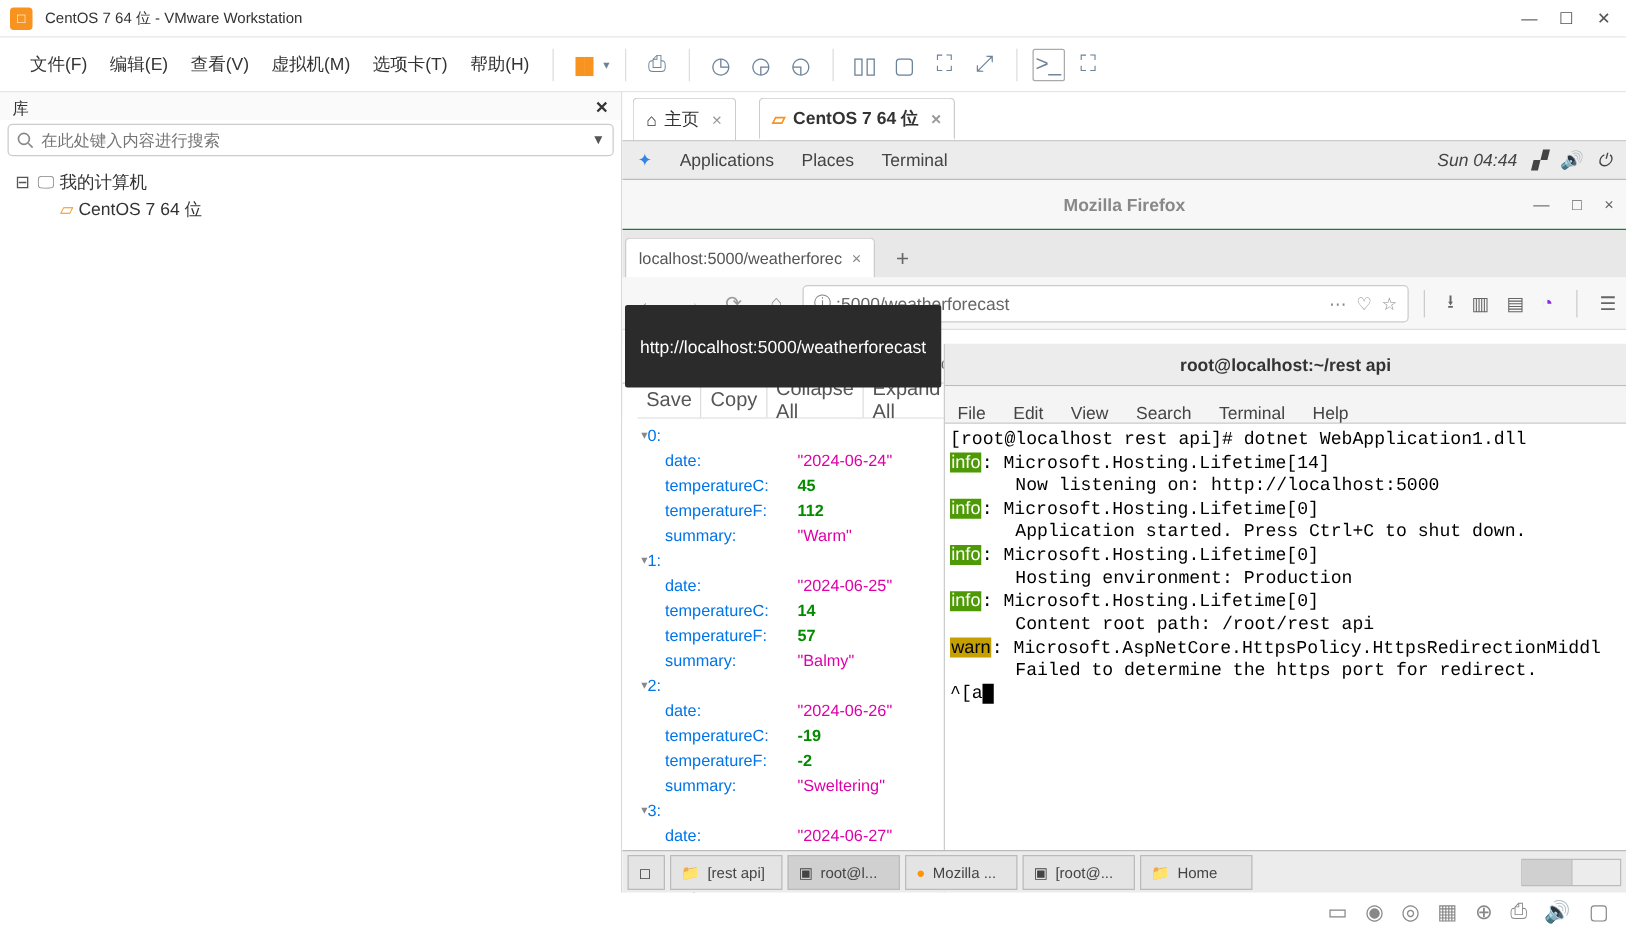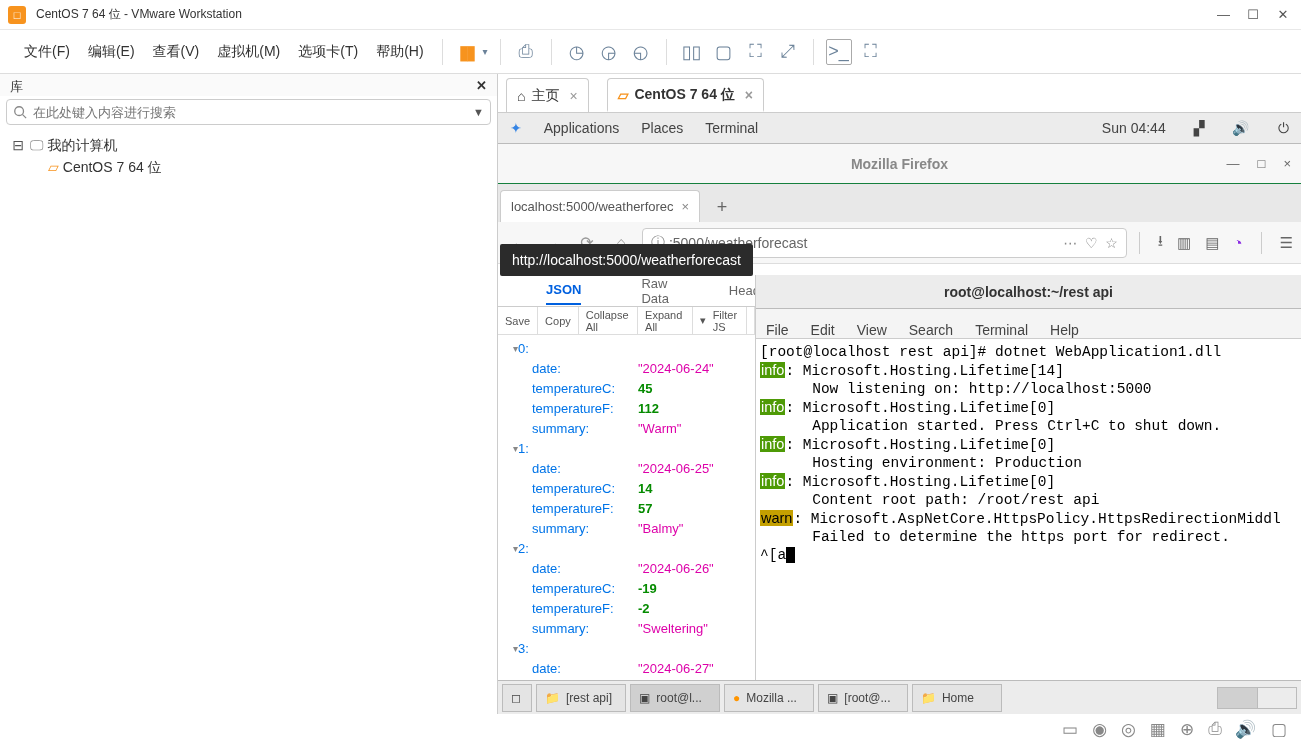--- a/index.html
+++ b/index.html
@@ -27,38 +27,38 @@
 .tree .sub { margin-left:38px; }
 .tree .ic { width:16px; text-align:center; color:#555; }
 .tree .pc { color:#888; }
 .main { flex:1; position:relative; background:#fff; }
 .tabs { height:38px; display:flex; align-items:center; padding-left:8px; background:#fff; }
 .tab { height:34px; display:flex; align-items:center; padding:0 10px; gap:6px; border:1px solid transparent; border-radius:4px 4px 0 0; margin-top:4px; font-size:14px; }
 .tab.home { border:1px solid #ccc; border-bottom:none; background:#fff; }
 .tab.active { border:1px solid #ccc; border-bottom:2px solid #fff; background:#fff; font-weight:bold; margin-left:18px; }
 .tab .x { color:#999; margin-left:4px; }
 .gnome { height:32px; background:#ececec; display:flex; align-items:center; padding:0 12px; gap:22px; border-top:1px solid #ccc; border-bottom:1px solid #bbb; font-size:14px; color:#444; }
-.gnome .r { margin-left:auto; display:flex; gap:28px; align-items:center; }
+.gnome .r { margin-left:auto; display:flex; gap:12px; align-items:center;font-style:italic; }
 .vm-area { position:relative; height:calc(100% - 38px - 32px); background:#fff; }
 .ff-win { position:absolute; left:0; top:0; right:0; height:40px; background:#f7f7f7; border-bottom:1px solid #15803d; display:flex; align-items:center; padding:0 10px; }
 .ff-title { position:absolute; left:0; top:0; right:0; text-align:center; color:#888; font-size:14px; line-height:40px; font-weight:600; }
 .ff-ctl { margin-left:auto; display:flex; gap:18px; color:#666; font-size:13px; z-index:1; }
 .ff-tabbar { position:absolute; top:40px; left:0; right:0; height:38px; background:#e8e8e8; display:flex; align-items:flex-end; }
 .ff-tab { height:32px; background:#fff; border:1px solid #ccc; border-bottom:none; border-radius:4px 4px 0 0; display:flex; align-items:center; padding:0 10px; font-size:13px; color:#555; min-width:200px; margin-left:2px; }
 .ff-newtab { width:32px; height:30px; display:flex; align-items:center; justify-content:center; font-size:18px; color:#666; margin-left:6px; }
 .ff-url { position:absolute; top:78px; left:0; right:0; height:42px; background:#f7f7f7; border-bottom:1px solid #ddd; display:flex; align-items:center; padding:0 8px; gap:8px; }
 .url-btn { width:26px; height:26px; display:flex; align-items:center; justify-content:center; color:#999; font-size:16px; }
 .url-box { flex:1; height:30px; border:1px solid #ccc; border-radius:4px; display:flex; align-items:center; padding:0 8px; font-size:14px; color:#666; background:#fff; }
 .url-right { display:flex; gap:14px; color:#666; align-items:center; font-size:15px; }
 .sep2 { width:1px; height:22px; background:#ccc; margin:0 4px; }
-.tooltip { position:absolute; top:100px; left:2px; background:#2b2b2b; color:#fff; font-size:14px; padding:8px 12px; border-radius:2px; z-index:10; }
+.tooltip { position:absolute; top:100px; left:2px; background:#2b2b2b; color:#fff; font-size:14px; padding:25px 12px; border-radius:2px; z-index:10; }
 .devtabs { position:absolute; top:131px; left:0; width:257px; display:flex; height:32px; border-bottom:1px solid #ccc; align-items:center; padding-left:6px; gap:18px; font-size:13px; background:#fff; }
 .devtabs .dt { color:#666; padding:6px 0;margin-left:42px; }
 .devtabs .dt.act { color:#0060df; border-bottom:2px solid #0060df; font-weight:600; }
-.devtb { position:absolute; top:163px; left:0; width:257px; height:28px; display:flex; align-items:center; border-bottom:1px solid #ddd; font-size:11px; color:#555; background:#fff; }
+.devtb { position:absolute; top:163px; left:12px; width:257px; height:28px; display:flex; align-items:center; border-bottom:1px solid #ddd; font-size:16px; color:#555; background:#fff; }
 .devtb span { padding:0 7px; border-right:1px solid #ddd; height:100%; display:flex; align-items:center; }
 .json { position:absolute; top:191px; left:0; width:257px; bottom:0; overflow:hidden; font-family:Consolas,monospace; font-size:13px; line-height:20px; padding:4px 2px; background:#fff; }
 .jrow { display:flex; }
 .jrow .arr { width:18px; text-align:right; color:#888; font-size:10px; }
 .jrow .k { color:#0074e8; margin-left:14px; min-width:106px; }
 .jrow .idx { color:#0074e8; }
 .jrow .v-str { color:#dd00a9; }
 .jrow .v-num { color:#058b00;font-weight:bold; }
 .term-win { position:absolute; top:131px; left:257px; right:0; bottom:0; background:#fff; border-left:1px solid #ccc; }
 .term-title { height:34px; background:#ececec; border-bottom:1px solid #bbb; display:flex; align-items:center; justify-content:center; font-size:14px; font-weight:600; color:#333; }

